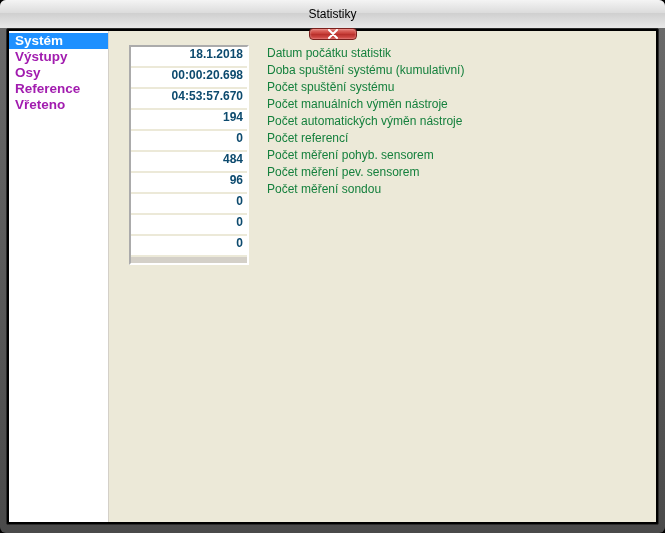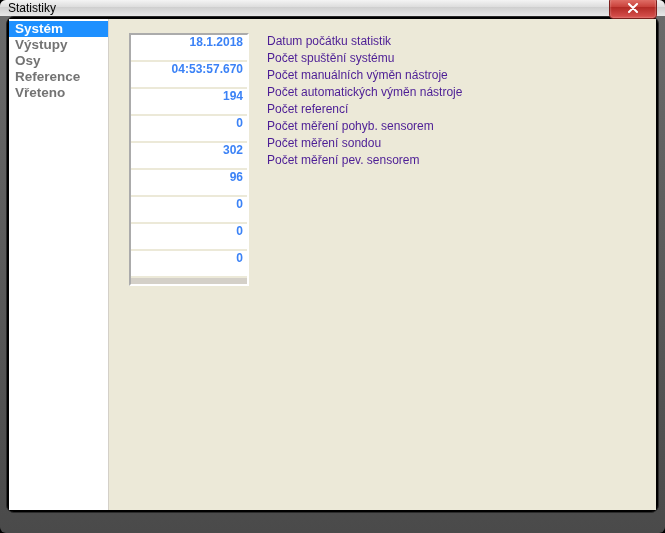--- a/index.html
+++ b/index.html
@@ -15,50 +15,51 @@
     position: relative;
     width: 665px;
     height: 533px;
     background: linear-gradient(#6b6b6b, #4a4a4a);
     border-radius: 6px;
     box-sizing: border-box;
     padding: 0;
   }
   .titlebar {
     position: relative;
-    height: 16px;
+    height: 28px;
     line-height: 28px;
     padding: 0 8px;
     color: #000;
     font-size: 12px;
     background: linear-gradient(#f4f4f4, #dcdcdc 45%, #cfcfcf 46%, #e8e8e8);
     border-top-left-radius: 6px;
     border-top-right-radius: 6px;
     display: flex;
     align-items: center;
     justify-content: space-between;
+    flex-direction: column;
   }
   .close-btn {
     width: 46px;
     height: 20px;
     background: linear-gradient(#e67a72, #c8403a 45%, #b22a25 46%, #d9534f);
     border: 1px solid #7a1f1c;
     border-radius: 4px;
     display: flex;
     align-items: center;
     justify-content: center;
     box-shadow: inset 0 0 2px rgba(255,255,255,0.6);
   }
   .close-btn svg { display:block; }
   .outer-frame {
     margin: 0 6px 6px 6px;
     height: 497px;
     background: #000;
     border: 1px solid #2a2a2a;
-    border-radius: 8px;
+    border-radius: 2px;
     box-sizing: border-box;
     padding: 2px;
   }
   .client {
     display: flex;
     width: 100%;
     height: 100%;
     background: #ece9d8; 
   }
   .sidebar {
@@ -66,21 +67,21 @@
     background: #ffffff;
     border-right: 1px solid #d4d0c8;
     box-sizing: border-box;
     padding-top: 2px;
   }
   .sidebar-item {
     padding: 0px 6px;
     font-size: 13.5px;
     font-weight: bold;
     line-height: 16px;
-    color: #737373;
+    color: #a21caf;
     cursor: default;
   }
   .sidebar-item.selected {
     background: #1e90ff;
     color: #fff;
   }
   .main {
     flex: 1;
     padding: 14px 10px 10px 20px;
     box-sizing: border-box;
@@ -89,43 +90,43 @@
     display: flex;
   }
   .values-col {
     width: 120px;
     border: 2px inset #fff;
     background: #ece9d8;
     padding: 0;
     box-sizing: border-box;
   }
   .values-col .row {
-    height: 27px;
+    height: 21px;
     line-height: 15px;
     background: #ffffff;
     border-bottom: 2px solid #ece9d8;
     text-align: right;
     padding: 0 4px;
     font-size: 12px;
     font-weight: bold;
-    color: #3b82f6;
+    color: #0c4a6e;
     box-sizing: border-box;
   }
   .values-col .spacer {
     height: 6px;
     background: #d4d0c8;
   }
   .labels-col {
     padding-left: 18px;
   }
   .labels-col .lrow {
     height: 17px;
     line-height: 17px;
     font-size: 12px;
-    color: #4c1d95;
+    color: #15803d;
   }
 </style>
 </head>
 <body>
 
 <div class="window">
 
   <div class="titlebar">
     <span>Statistiky</span>
     <div class="close-btn">
@@ -154,40 +155,42 @@
         <div class="sidebar-item">
           <span>Vřeteno</span>
         </div>
       </div>
 
       <div class="main">
         <div class="data-pane">
 
           <div class="values-col">
             <div class="row">18.1.2018</div>
+            <div class="row">00:00:20.698</div>
             <div class="row">04:53:57.670</div>
             <div class="row">194</div>
             <div class="row">0</div>
-            <div class="row">302</div>
+            <div class="row">484</div>
             <div class="row">96</div>
             <div class="row">0</div>
             <div class="row">0</div>
             <div class="row">0</div>
             <div class="spacer"></div>
           </div>
 
           <div class="labels-col">
             <div class="lrow">Datum počátku statistik</div>
+            <div class="lrow">Doba spuštění systému (kumulativní)</div>
             <div class="lrow">Počet spuštění systému</div>
             <div class="lrow">Počet manuálních výměn nástroje</div>
             <div class="lrow">Počet automatických výměn nástroje</div>
             <div class="lrow">Počet referencí</div>
             <div class="lrow">Počet měření pohyb. sensorem</div>
+            <div class="lrow">Počet měření pev. sensorem</div>
             <div class="lrow">Počet měření sondou</div>
-            <div class="lrow">Počet měření pev. sensorem</div>
           </div>
 
         </div>
       </div>
 
     </div>
   </div>
 </div>
 
 </body></html>

